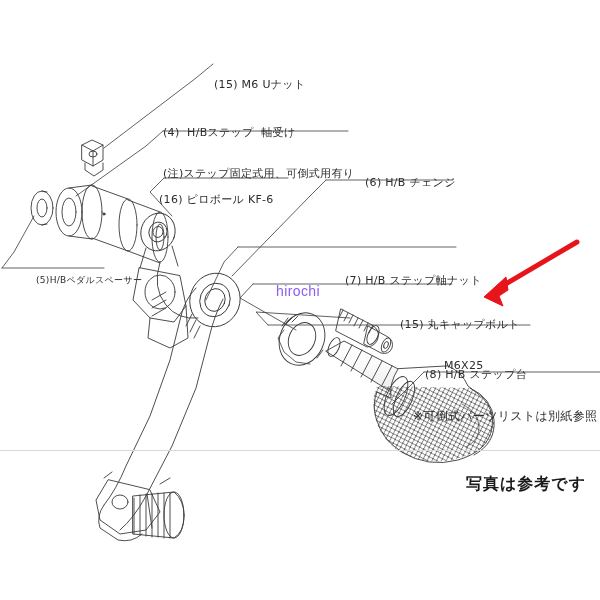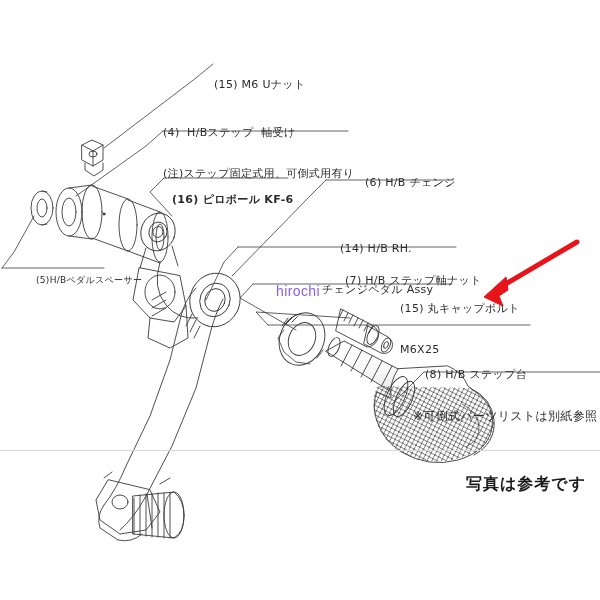--- a/index.html
+++ b/index.html
@@ -210,40 +210,36 @@
 
   <div class="lbl sm" style="left:214px;top:50px;">
     <div>(15) M6 Uナット</div>
   </div>
 
   <div class="lbl sm" style="left:163px;top:98px;">
     <div>(4)  H/Bステップ  軸受け</div>
     <div>(注)ステップ固定式用、可倒式用有り</div>
   </div>
 
-  <div class="lbl sm" style="left:172px;top:165px;font-weight:bold;">
+  <div class="lbl sm" style="left:159px;top:165px;">
     <div>(16) ピロボール KF-6</div>
   </div>
 
   <div class="lbl sm" style="left:328px;top:148px;margin-left:37px;">
     <div>(6) H/B チェンジ</div>
   </div>
 
-  <div class="lbl sm" style="left:340px;top:214px;">
-    <div>(14) H/B RH.</div>
-    <div style="margin-left:-18px;">チェンジペダル Assy</div>
-  </div>
 
   <div class="lbl sm" style="left:345px;top:246px;">
     <div>(7) H/B ステップ軸ナット</div>
   </div>
 
-  <div class="lbl sm" style="left:400px;top:274px;">
+  <div class="lbl sm" style="left:400px;top:290px;">
     <div>(15) 丸キャップボルト</div>
-    <div style="">M6X25</div>
+    <div style="margin-left:44px;">M6X25</div>
   </div>
 
   <div class="lbl sm" style="left:425px;top:340px;">
     <div>(8) H/B ステップ台</div>
     <div style="margin-left:-12px;font-size:12px;">※可倒式パーツリストは別紙参照</div>
   </div>
 
   <div class="lbl tiny" style="left:4px;top:252px;">
     <div>(5)H/Bペダルスペーサー</div>
   </div>

